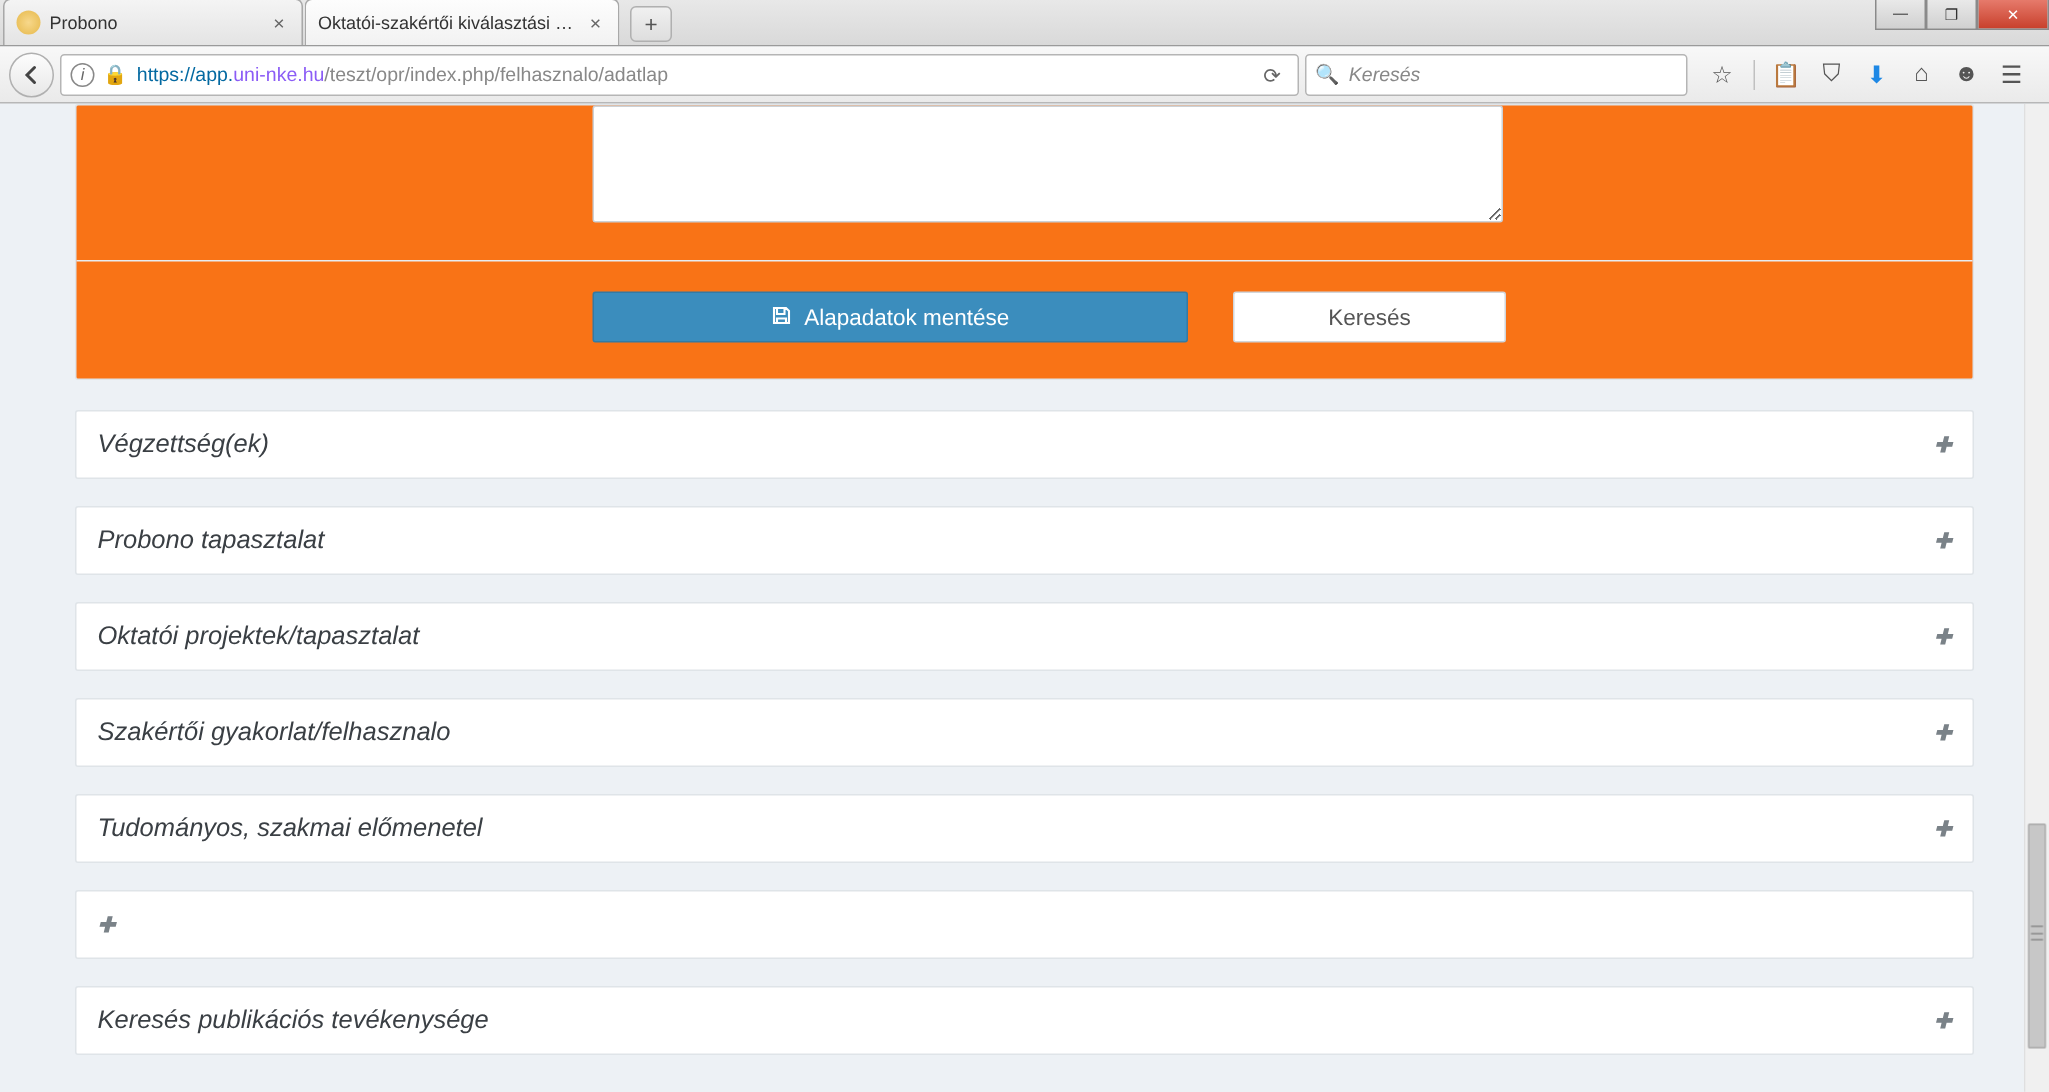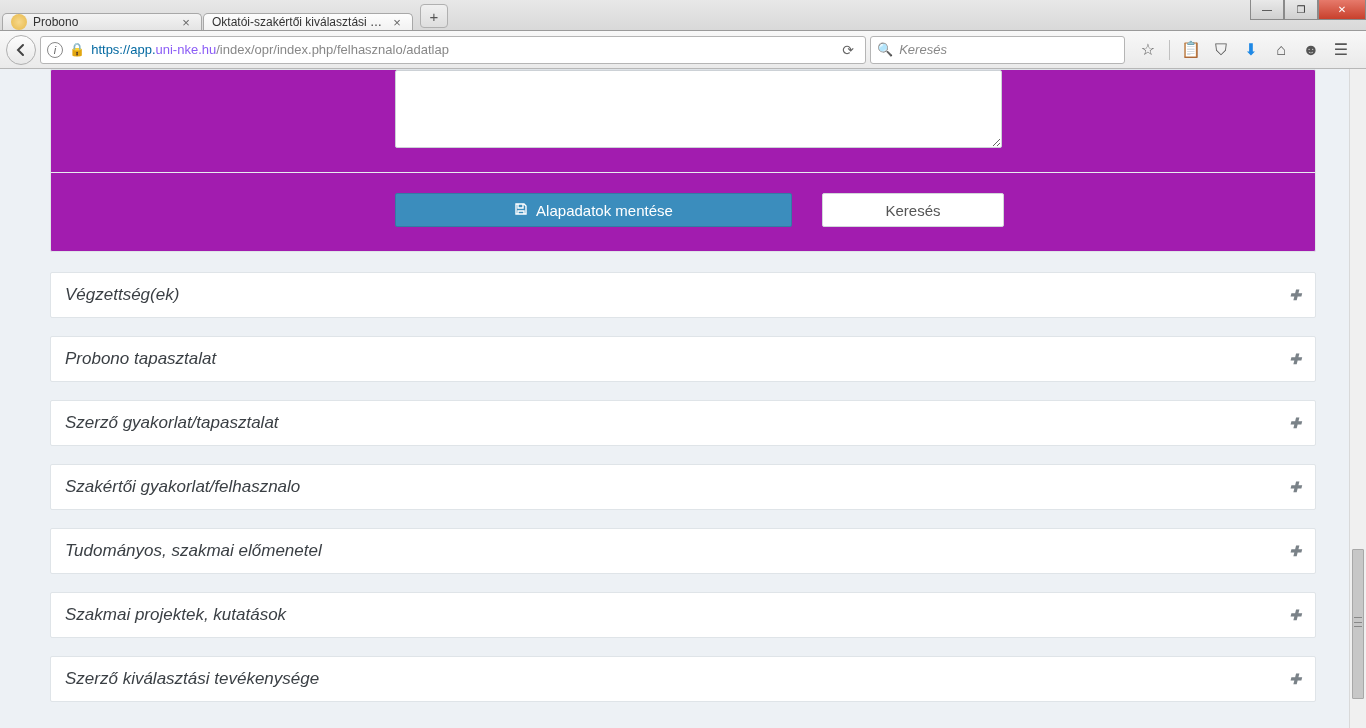--- a/index.html
+++ b/index.html
@@ -38,21 +38,21 @@
   
   .tab-strip {
     height: 31px;
     background: linear-gradient(#e8e8e8,#d9d9d9);
     display: flex;
     align-items: flex-end;
     padding-left: 2px;
     border-bottom: 1px solid #9a9a9a;
   }
   .tab {
-    height: 17px;
+    height: 31px;
     min-width: 200px;
     max-width: 210px;
     background: linear-gradient(#f4f4f4,#e4e4e4);
     border: 1px solid #a8a8a8;
     border-bottom: none;
     border-top-left-radius: 5px;
     border-top-right-radius: 5px;
     display: flex;
     align-items: center;
     padding: 0 8px;
@@ -158,21 +158,21 @@
   .viewport {
     height: calc(728px - 31px - 38px);
     overflow-y: auto;
     background:#edf1f5;
     padding: 0 50px 30px;
     position:relative;
   }
 
   
   .card {
-    background:#a21caf;
+    background:#f97316;
     border:1px solid #dfe4e8;
     border-radius:2px;
     padding: 0 14px 24px 14px;
     margin-bottom:20px;
   }
   .textarea-wrap { padding: 0 0 0 330px; }
   textarea.big {
     width: 607px;
     height: 78px;
     border:1px solid #ccd1d6;
@@ -254,21 +254,21 @@
 <div class="nav-bar">
   <div class="nav-back">
     <svg width="14" height="14" viewBox="0 0 14 14">
         <path d="M9 2 L4 7 L9 12" stroke="#444" stroke-width="2" fill="none" stroke-linecap="round"></path>
       </svg>
   </div>
   <div class="url-bar">
     <span class="info-icon">i</span>
     <span class="lock-icon">🔒</span>
     <span class="url">
-      <span class="secure">https://app.</span><span class="domain">uni-nke.hu</span><span class="path">/index/opr/index.php/felhasznalo/adatlap</span>
+      <span class="secure">https://app.</span><span class="domain">uni-nke.hu</span><span class="path">/teszt/opr/index.php/felhasznalo/adatlap</span>
     </span>
     <span class="reload">⟳</span>
   </div>
   <div class="search-bar">
     <span class="mag">🔍</span>
     <span>Keresés</span>
   </div>
   <div class="toolbar-icons">
     <span>☆</span>
     <span class="sep"></span>
@@ -305,37 +305,36 @@
 
   <div class="accordion">
     <span>Végzettség(ek)</span>
     <span class="plus">✚</span>
   </div>
   <div class="accordion">
     <span>Probono tapasztalat</span>
     <span class="plus">✚</span>
   </div>
   <div class="accordion">
-    <span>Szerző gyakorlat/tapasztalat</span>
+    <span>Oktatói projektek/tapasztalat</span>
     <span class="plus">✚</span>
   </div>
   <div class="accordion">
     <span>Szakértői gyakorlat/felhasznalo</span>
     <span class="plus">✚</span>
   </div>
   <div class="accordion">
     <span>Tudományos, szakmai előmenetel</span>
     <span class="plus">✚</span>
   </div>
   <div class="accordion">
-    <span>Szakmai projektek, kutatások</span>
-    <span class="plus">✚</span>
-  </div>
-  <div class="accordion">
-    <span>Szerző kiválasztási tevékenysége</span>
+    <span class="plus">✚</span>
+  </div>
+  <div class="accordion">
+    <span>Keresés publikációs tevékenysége</span>
     <span class="plus">✚</span>
   </div>
 
 </div>
 
 <div class="fake-scroll" style="top:69px;">
   <div class="thumb"></div>
   <div class="grip">
       <i></i>
       <i></i>

